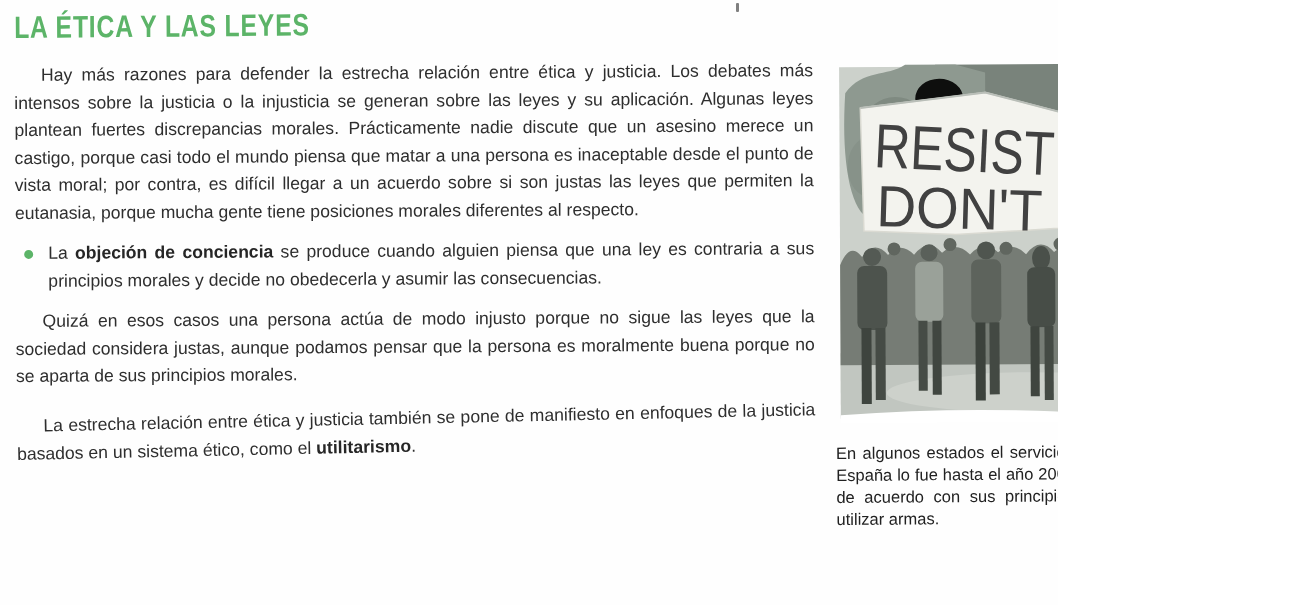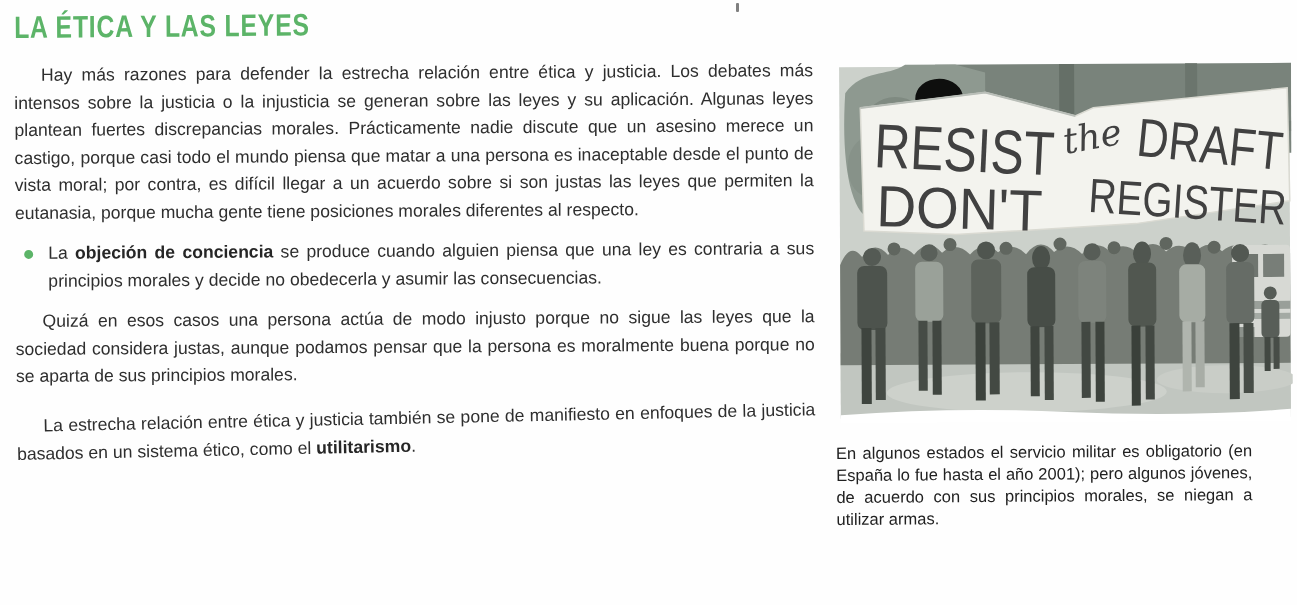--- a/index.html
+++ b/index.html
@@ -1,19 +1,19 @@
 <!DOCTYPE html>
 <html><head>
 <meta charset="utf-8">
 <style>
   * { margin:0; padding:0; box-sizing:border-box; }
   html,body { background:#ffffff; }
   body { font-family:"Liberation Sans", sans-serif; }
   .page {
-    position:relative; width:1297px; height:605px; background:#fefefe; overflow:hidden;
+    position:relative; width:1058px; height:605px; background:#fefefe; overflow:hidden;
   }
   .stray-mark {
     position:absolute; left:736px; top:3px; width:3px; height:9px;
     background:#555; opacity:.75; border-radius:1px;
   }
   .heading {
     position:absolute; left:14px; top:10px;
     font-size:31px; font-weight:700; letter-spacing:1px;
     color:#5cb468;
     transform: scaleX(0.80) rotate(-0.4deg); transform-origin:left top;

